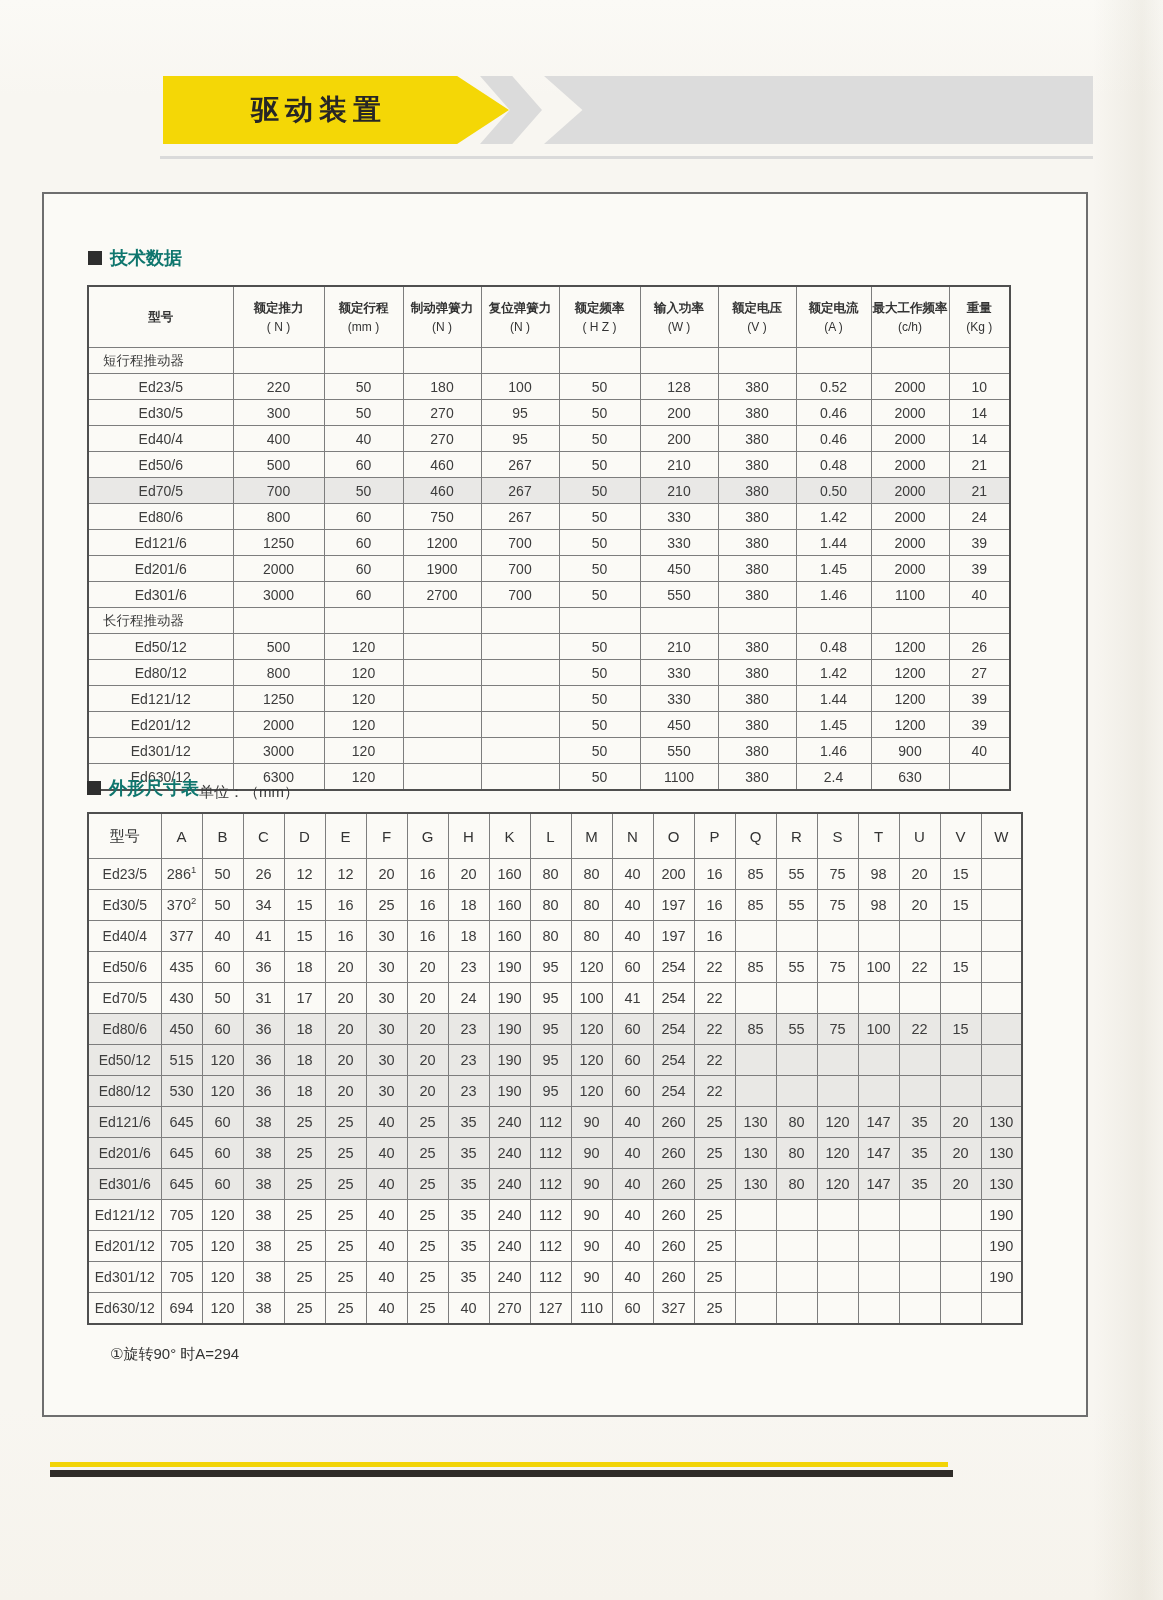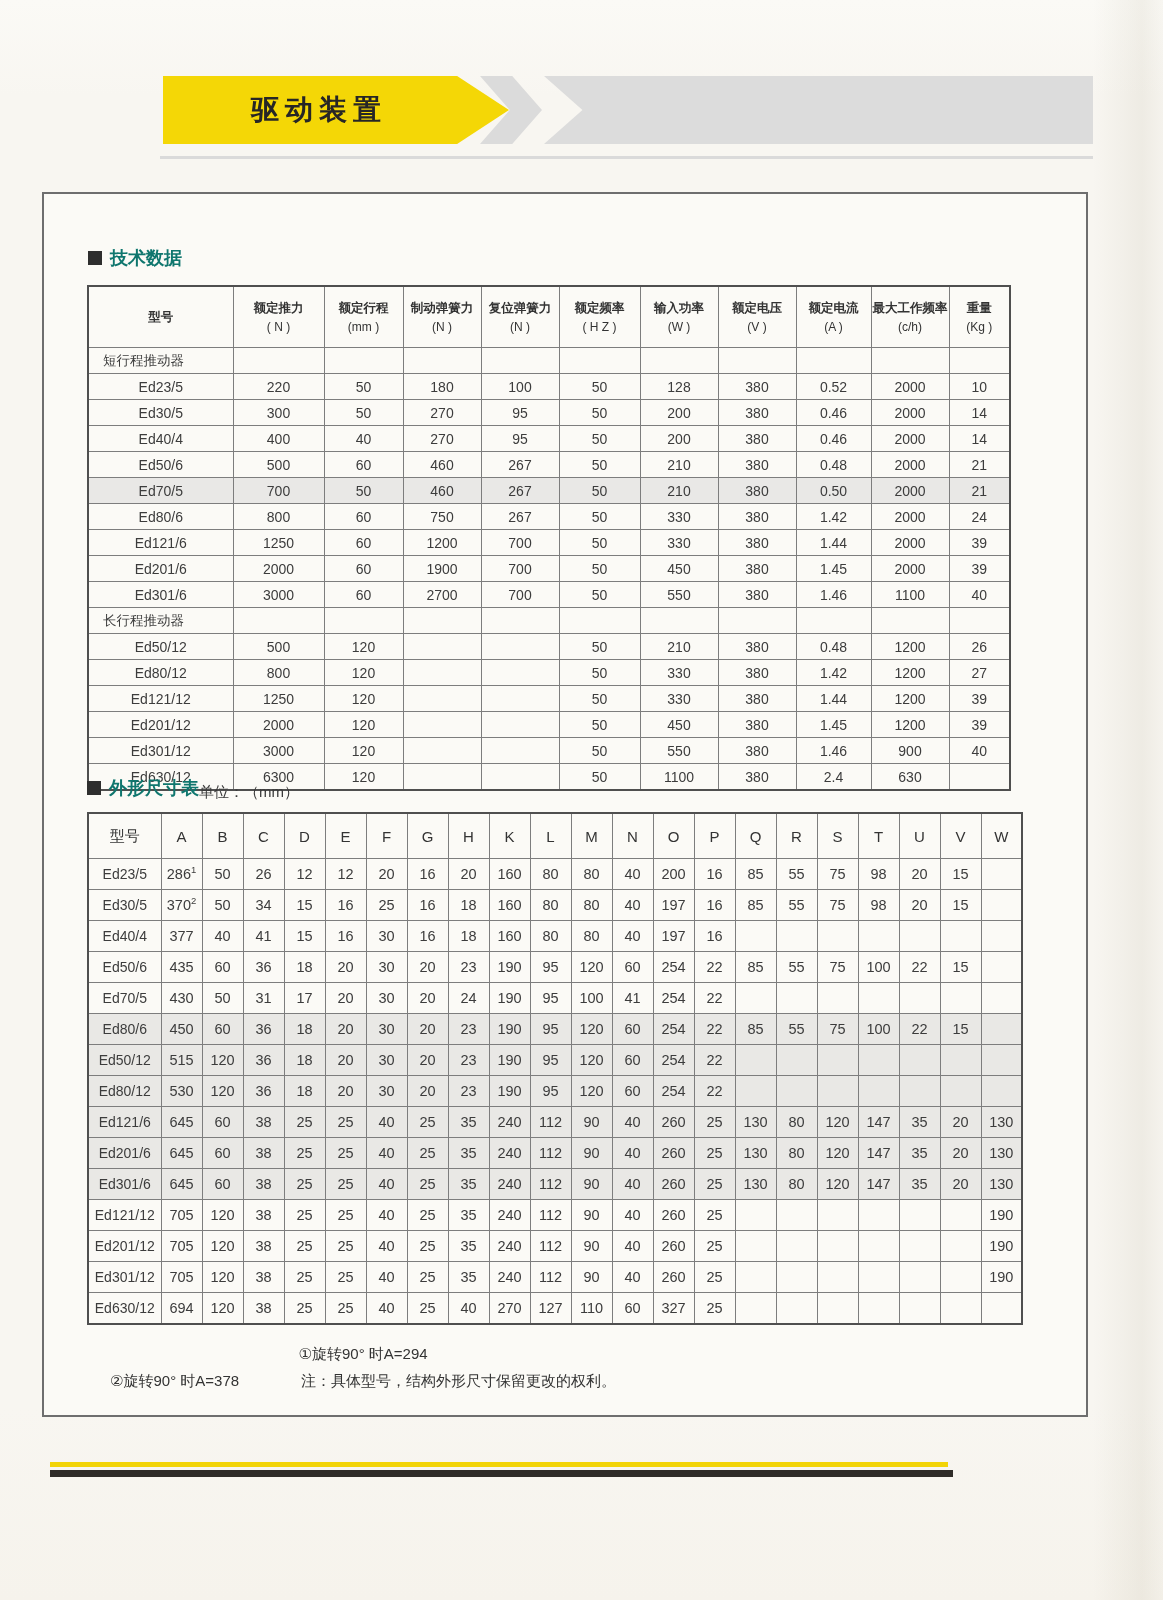--- a/index.html
+++ b/index.html
@@ -791,23 +791,20 @@
             <td></td>
             <td></td>
             <td></td>
             <td></td>
           </tr>
         </tbody>
       </table>
 
     <div class="footnotes">
       <div class="fline">①旋转90°  时A=294</div>
-      <div class="fline">
-        <span>②旋转90°  时A=378</span><span class="note">注：具体型号，结构外形尺寸保留更改的权利。</span>
-      </div>
     </div>
 
   </div>
 
   <div class="bar-yellow"></div>
   <div class="bar-dark"></div>
 
   <div class="edge-shade"></div>
 </div>
 

